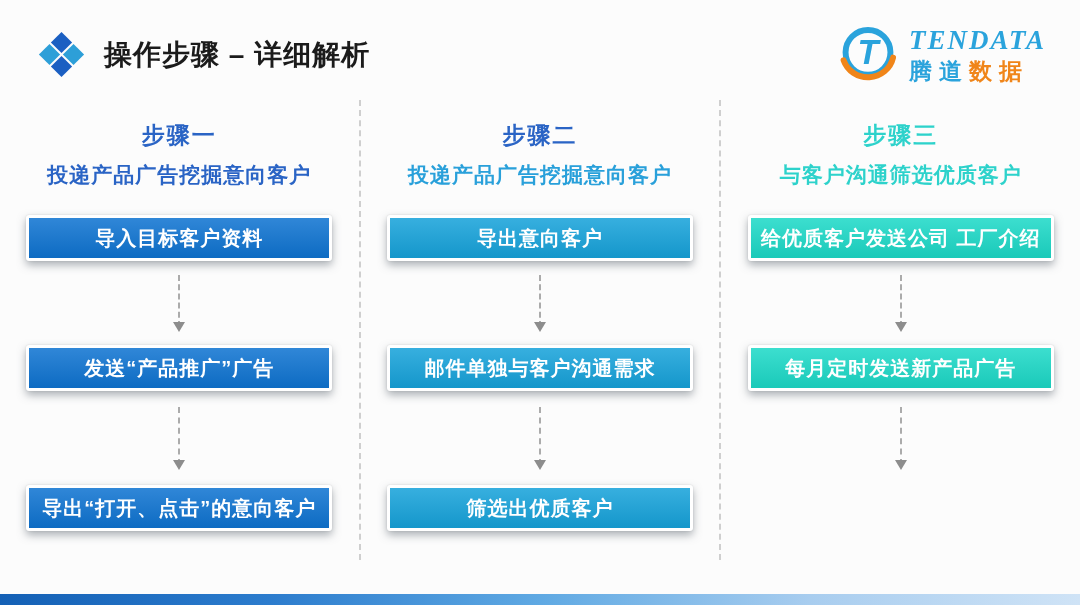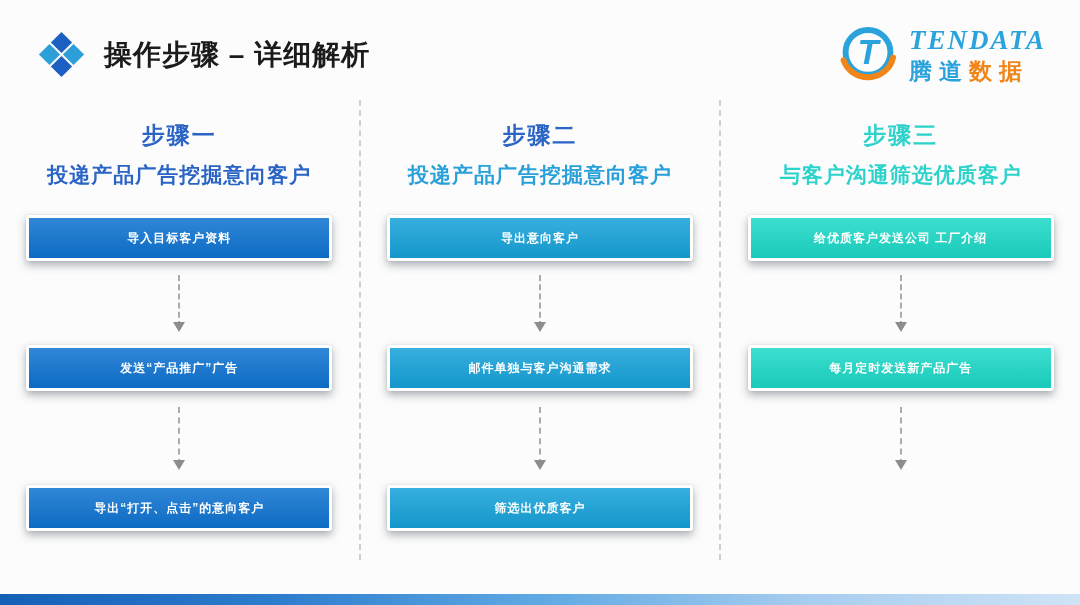--- a/index.html
+++ b/index.html
@@ -33,21 +33,21 @@
   .columns { display:flex; margin-top:14px; height:460px; }
   .col { flex:1; display:flex; flex-direction:column; align-items:center; }
   .col + .col { border-left:2px dashed #cfcfcf; }
   .step-title { font-size:23px; font-weight:bold; color:var(--accent); margin-top:20px; letter-spacing:2px; }
   .step-subtitle { font-size:21px; font-weight:600; color:var(--subtitle-color); margin-top:10px; letter-spacing:1px; }
   .box {
     margin-top:0; width:306px; height:46px;
     background:linear-gradient(180deg, rgba(255,255,255,.14), rgba(0,0,0,.07)), var(--box-bg);
     border:3px solid #ffffff; border-radius:3px;
     box-shadow:0 4px 9px rgba(90,100,110,.5), 0 0 2px rgba(0,0,0,.12);
-    color:#ffffff; font-size:12px; font-weight:700; letter-spacing:1px;
+    color:#ffffff; font-size:20px; font-weight:700; letter-spacing:1px;
     display:flex; align-items:center; justify-content:center;
     text-align:center; white-space:nowrap;
   }
   .box.first { margin-top:26px; }
   .arrow { position:relative; width:0; height:52px; border-left:2px dashed #ababab; margin:14px 0 18px; }
   .arrow.tall { height:58px; margin:16px 0 20px; }
   .arrow::after {
     content:""; position:absolute; left:-7px; bottom:-11px;
     border:6px solid transparent; border-top:10px solid #8d8d8d;
   }

